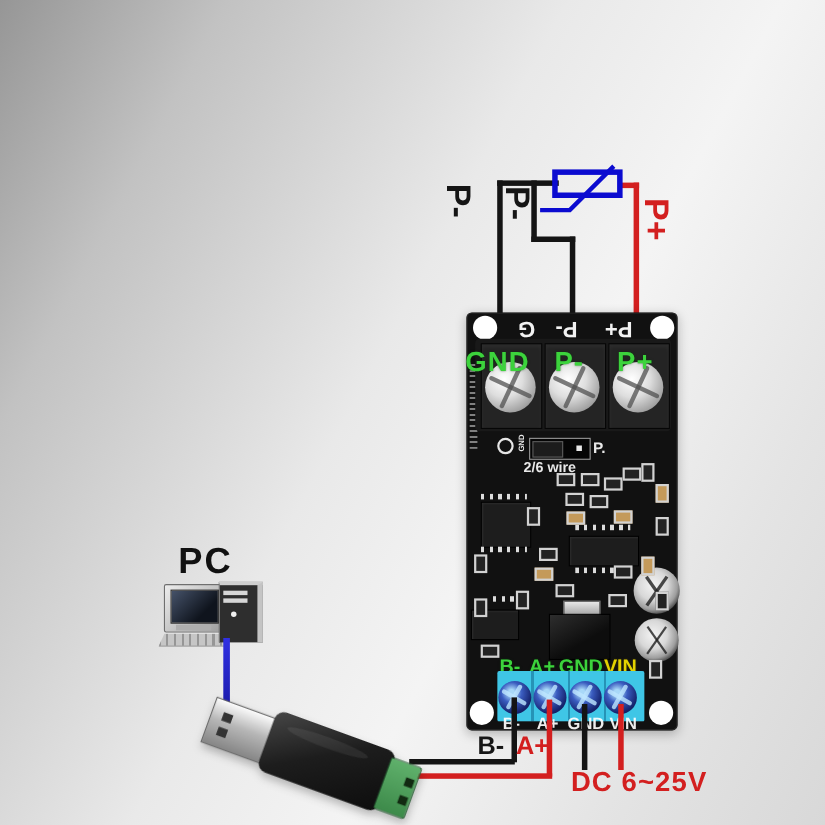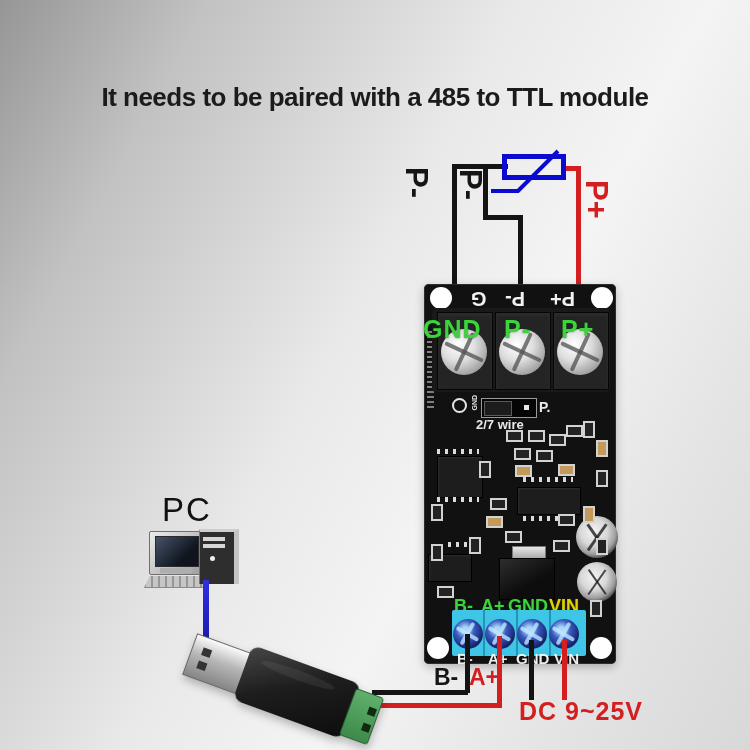--- a/index.html
+++ b/index.html
@@ -42,21 +42,21 @@
   .bscrew{width:30px;height:30px;border-radius:50%;
     background:radial-gradient(circle at 40% 35%,#a8d8f8 0 10%,#3a5cc0 35%,#16246e 70%,#0c1542);}
   .bscrew::before,.bscrew::after{content:"";position:absolute;left:8%;top:44%;width:84%;height:12%;background:rgba(190,230,255,.8);border-radius:2px;}
   .bscrew::before{transform:rotate(30deg);} .bscrew::after{transform:rotate(120deg);}
   .bovl{font-weight:bold;font-size:18px;color:var(--pcb-green);text-shadow:0 0 2px rgba(0,60,0,.6);}
   .bovl.yellow{color:var(--vin-yellow);text-shadow:0 0 2px rgba(90,80,0,.6);}
   .bsilk{font-weight:bold;font-size:15px;color:rgba(255,255,255,.92);}
   .silkmark{width:7px;height:78px;background:repeating-linear-gradient(0deg,rgba(255,255,255,.85) 0 2px,transparent 2px 5px);opacity:.55;}
   .jtext{color:#e9e9e9;font-weight:bold;}
   
-  .pclabel{font-size:33px;font-weight:normal;color:#111;letter-spacing:2px;}
+  .pclabel{font-size:33px;font-weight:bold;color:#111;letter-spacing:2px;}
   .monitor{background:linear-gradient(135deg,#ececec,#9c9c9c);border:1px solid #6f6f6f;border-radius:2px;}
   .mscreen{background:linear-gradient(135deg,#46536a,#0f141d 70%);border:1px solid #2a2a2a;}
   .kbd{background:#c6c6c6;clip-path:polygon(9% 0,91% 0,100% 100%,0 100%);
     background-image:repeating-linear-gradient(90deg,#969696 0 2px,transparent 2px 7px);border-bottom:1px solid #8a8a8a;}
   .tower{background:#2e2e2e;border-top:3px solid #cfcfcf;border-right:5px solid #c4c4c4;border-left:1px solid #777;}
   .slot{background:#d6d6d6;height:4px;}
   .cable{background:linear-gradient(180deg,#3030e2,#1717a6);}
   
   .usb{transform:rotate(20deg);transform-origin:0 50%;filter:drop-shadow(2px 4px 4px rgba(0,0,0,.25));}
   .plug{background:linear-gradient(180deg,#fbfbfb,#b6b6b6 45%,#868686);border:1px solid #696969;}
@@ -68,21 +68,20 @@
   
   .blbl{font-weight:bold;font-size:23px;color:#161616;}
   .blbl.red{color:var(--accent-red);}
   .dclbl{font-weight:bold;font-size:25px;color:var(--accent-red);letter-spacing:1px;}
 </style>
 </head>
 <body>
 
 <div class="stage" style="--accent-red: #d31f1f; --wire-black: #141414; --sensor-blue: #0b0bd0; --pcb-green: #3cd33c; --vin-yellow: #e3d200; --terminal-cyan: #3fc6e6;">
 
-  <div class="abs subtitle">It needs to be paired with a 485 to TTL module</div>
 
   <div class="abs pclabel" style="left:162px;top:491px;">PC</div>
   <div class="abs monitor" style="left:149px;top:531px;width:54px;height:42px;"></div>
   <div class="abs mscreen" style="left:155px;top:536px;width:42px;height:29px;"></div>
   <div class="abs" style="left:160px;top:568px;width:32px;height:5px;background:#aeaeae;"></div>
   <div class="abs kbd" style="left:144px;top:576px;width:62px;height:11px;"></div>
   <div class="abs tower" style="left:199px;top:529px;width:34px;height:52px;">
     <div class="abs slot" style="left:3px;top:5px;width:22px;"></div>
     <div class="abs slot" style="left:3px;top:12px;width:22px;"></div>
     <div class="abs" style="left:10px;top:24px;width:5px;height:5px;border-radius:50%;background:#f0f0f0;"></div>
@@ -129,21 +128,21 @@
 
   <div class="abs" style="left:452px;top:398px;width:11px;height:11px;border:2px solid #e6e6e6;border-radius:50%;"></div>
   <div class="abs jtext" style="left:471px;top:395px;font-size:7px;writing-mode:vertical-rl;transform:rotate(180deg);">GND</div>
   <div class="abs" style="left:481px;top:398px;width:54px;height:18px;background:#050505;border:1px solid #9a9a9a;">
     <span class="abs" style="left:6px;top:6px;width:5px;height:5px;background:#e8e8e8;"></span>
     <span class="abs" style="left:24px;top:6px;width:5px;height:5px;background:#e8e8e8;"></span>
     <span class="abs" style="left:42px;top:6px;width:5px;height:5px;background:#e8e8e8;"></span>
     <span class="abs" style="left:2px;top:2px;width:26px;height:13px;background:#1c1c1c;border:1px solid #5a5a5a;"></span>
   </div>
   <div class="abs jtext" style="left:539px;top:399px;font-size:14px;">P.</div>
-  <div class="abs jtext" style="left:476px;top:417px;font-size:13px;">2/7 wire</div>
+  <div class="abs jtext" style="left:476px;top:417px;font-size:13px;">2/6 wire</div>
 
   <div class="abs pins" style="left:437px;top:449px;width:42px;"></div>
   <div class="abs ic" style="left:437px;top:456px;width:44px;height:40px;"></div>
   <div class="abs pins" style="left:437px;top:497px;width:42px;"></div>
   <div class="abs pins" style="left:523px;top:477px;width:50px;"></div>
   <div class="abs ic" style="left:517px;top:487px;width:62px;height:26px;"></div>
   <div class="abs pins" style="left:523px;top:516px;width:50px;"></div>
   <div class="abs pins" style="left:448px;top:542px;width:30px;"></div>
   <div class="abs ic" style="left:428px;top:554px;width:42px;height:26px;"></div>
   <div class="abs mtab" style="left:512px;top:546px;width:32px;height:14px;"></div>
@@ -195,21 +194,21 @@
 
   <div class="abs wk" style="left:465px;top:634px;width:5px;height:59px;"></div>
   <div class="abs wk" style="left:372px;top:690px;width:96px;height:5px;"></div>
   <div class="abs wr" style="left:497px;top:636px;width:5px;height:70px;"></div>
   <div class="abs wr" style="left:368px;top:703px;width:134px;height:5px;"></div>
   <div class="abs wk" style="left:529px;top:640px;width:5px;height:60px;"></div>
   <div class="abs wr" style="left:562px;top:640px;width:5px;height:60px;"></div>
 
   <div class="abs blbl" style="left:434px;top:664px;">B-</div>
   <div class="abs blbl red" style="left:469px;top:664px;">A+</div>
-  <div class="abs dclbl" style="left:519px;top:697px;">DC 9~25V</div>
+  <div class="abs dclbl" style="left:519px;top:697px;">DC 6~25V</div>
 
   <div class="abs usb" style="left:190px;top:624px;width:196px;height:58px;">
     <div class="abs plug" style="left:0;top:8px;width:62px;height:42px;">
       <span class="abs phole" style="left:10px;top:10px;width:9px;height:8px;"></span>
       <span class="abs phole" style="left:10px;top:24px;width:9px;height:8px;"></span>
     </div>
     <div class="abs ubody" style="left:56px;top:0;width:116px;height:58px;"></div>
     <div class="abs usheen" style="left:70px;top:8px;width:78px;height:10px;"></div>
     <div class="abs uterm" style="left:168px;top:5px;width:28px;height:48px;">
       <span class="abs uthole" style="left:18px;top:12px;width:8px;height:8px;"></span>

